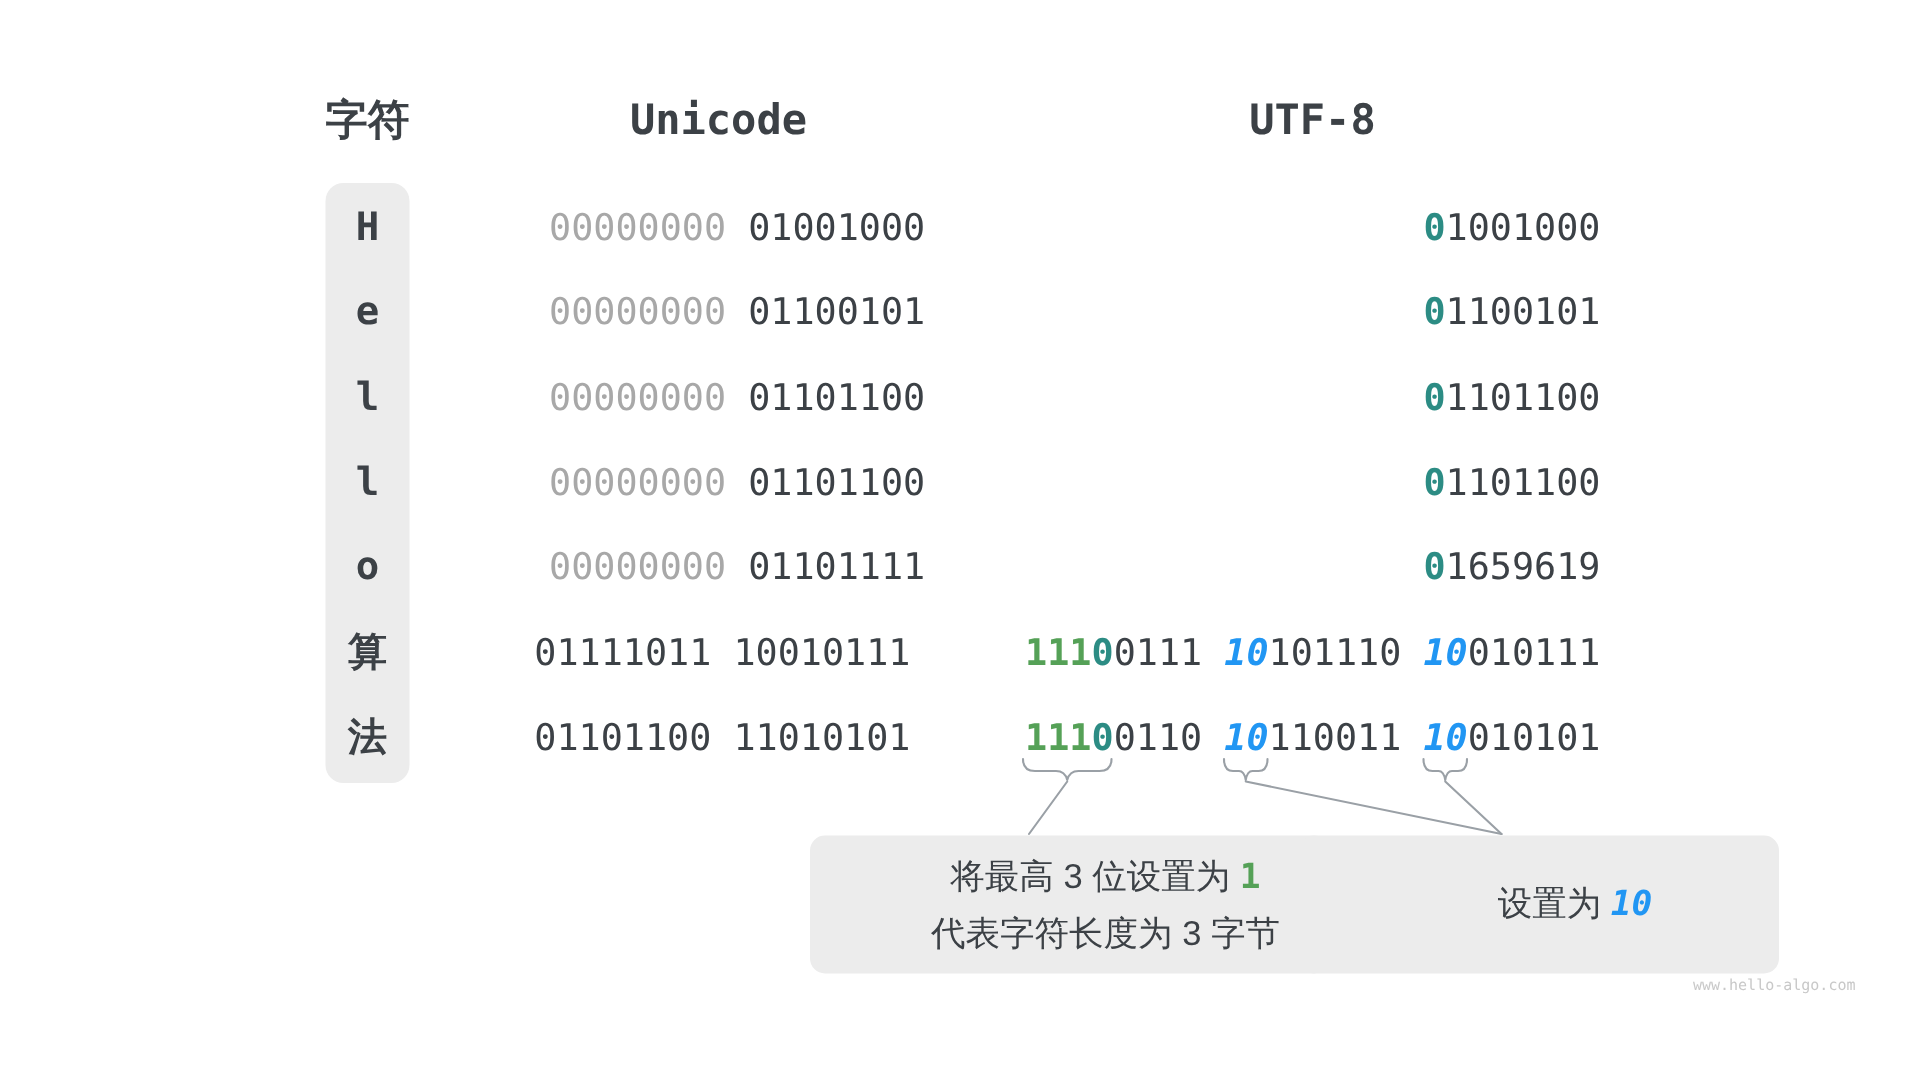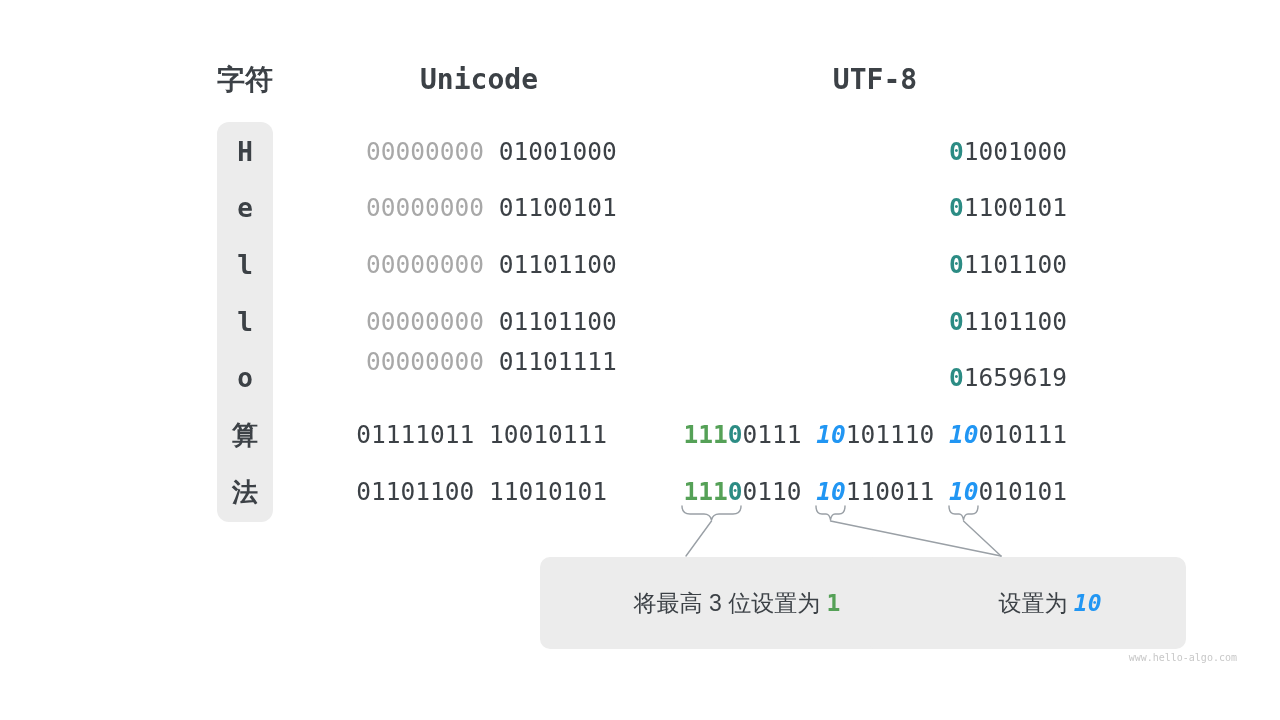--- a/index.html
+++ b/index.html
@@ -78,39 +78,40 @@
     <div class="abs char-cell" style="top: 188px;">e</div>
     <div class="abs bin-cell unicode-cell" style="top: 190px;"><span class="c-gray">00000000 </span><span class="c-dark">01100101</span></div>
     <div class="abs bin-cell utf8-cell" style="top: 190px;"><span class="c-teal">0</span><span class="c-dark">1100101</span></div>
     <div class="abs char-cell" style="top: 245px;">l</div>
     <div class="abs bin-cell unicode-cell" style="top: 247px;"><span class="c-gray">00000000 </span><span class="c-dark">01101100</span></div>
     <div class="abs bin-cell utf8-cell" style="top: 247px;"><span class="c-teal">0</span><span class="c-dark">1101100</span></div>
     <div class="abs char-cell" style="top: 302px;">l</div>
     <div class="abs bin-cell unicode-cell" style="top: 304px;"><span class="c-gray">00000000 </span><span class="c-dark">01101100</span></div>
     <div class="abs bin-cell utf8-cell" style="top: 304px;"><span class="c-teal">0</span><span class="c-dark">1101100</span></div>
     <div class="abs char-cell" style="top: 358px;">o</div>
-    <div class="abs bin-cell unicode-cell" style="top: 344px;"><span class="c-gray">00000000 </span><span class="c-dark">01101111</span></div>
+    <div class="abs bin-cell unicode-cell" style="top: 360px;"><span class="c-gray">00000000 </span><span class="c-dark">01101111</span></div>
     <div class="abs bin-cell utf8-cell" style="top: 360px;"><span class="c-teal">0</span><span class="c-dark">1659619</span></div>
     <div class="abs char-cell" style="top: 415px;">算</div>
     <div class="abs bin-cell unicode-cell" style="top: 417px;"><span class="c-dark">01111011 10010111</span></div>
     <div class="abs bin-cell utf8-cell" style="top: 417px;"><span class="c-green">111</span><span class="c-teal">0</span><span class="c-dark">0111 </span><span class="c-blue">10</span><span class="c-dark">101110 </span><span class="c-blue">10</span><span class="c-dark">010111</span></div>
     <div class="abs char-cell" style="top: 472px;">法</div>
     <div class="abs bin-cell unicode-cell" style="top: 474px;"><span class="c-dark">01101100 11010101</span></div>
     <div class="abs bin-cell utf8-cell" style="top: 474px;"><span class="c-green">111</span><span class="c-teal">0</span><span class="c-dark">0110 </span><span class="c-blue">10</span><span class="c-dark">110011 </span><span class="c-blue">10</span><span class="c-dark">010101</span></div>
   </div>
 
 <svg class="abs" id="connector-svg" width="1280" height="720" viewBox="0 0 1280 720">
   <path d="M682,506 Q682,514 690,514 L704,514 Q710,514 711.5,520 Q713,514 719,514 L733,514 Q741,514 741,506"></path>
   <path d="M816,506 Q816,514 822,514 L826,514 Q829.5,514 830.5,520 Q831.5,514 835,514 L839,514 Q845,514 845,506"></path>
   <path d="M949,506 Q949,514 955,514 L959,514 Q962.5,514 963.5,520 Q964.5,514 968,514 L972,514 Q978,514 978,506"></path>
   <path d="M711.5,521 L686,556"></path>
   <path d="M830.5,521 L1001,556"></path>
   <path d="M963.5,521 L1001,556"></path>
 </svg>
 
 <div class="abs callout" id="callout-first-byte">
     <div class="line"><span class="c-dark">将最高 3 位设置为 </span><span class="c-green mono b">1</span></div>
+    <div class="line"><span class="c-dark">代表字符长度为 3 字节</span></div>
   </div>
 <div class="abs callout" id="callout-continuation">
     <div class="line"><span class="c-dark">设置为 </span><span class="c-blue mono b">10</span></div>
   </div>
 
 <div class="abs" id="watermark">www.hello-algo.com</div>
 
 </body></html>

